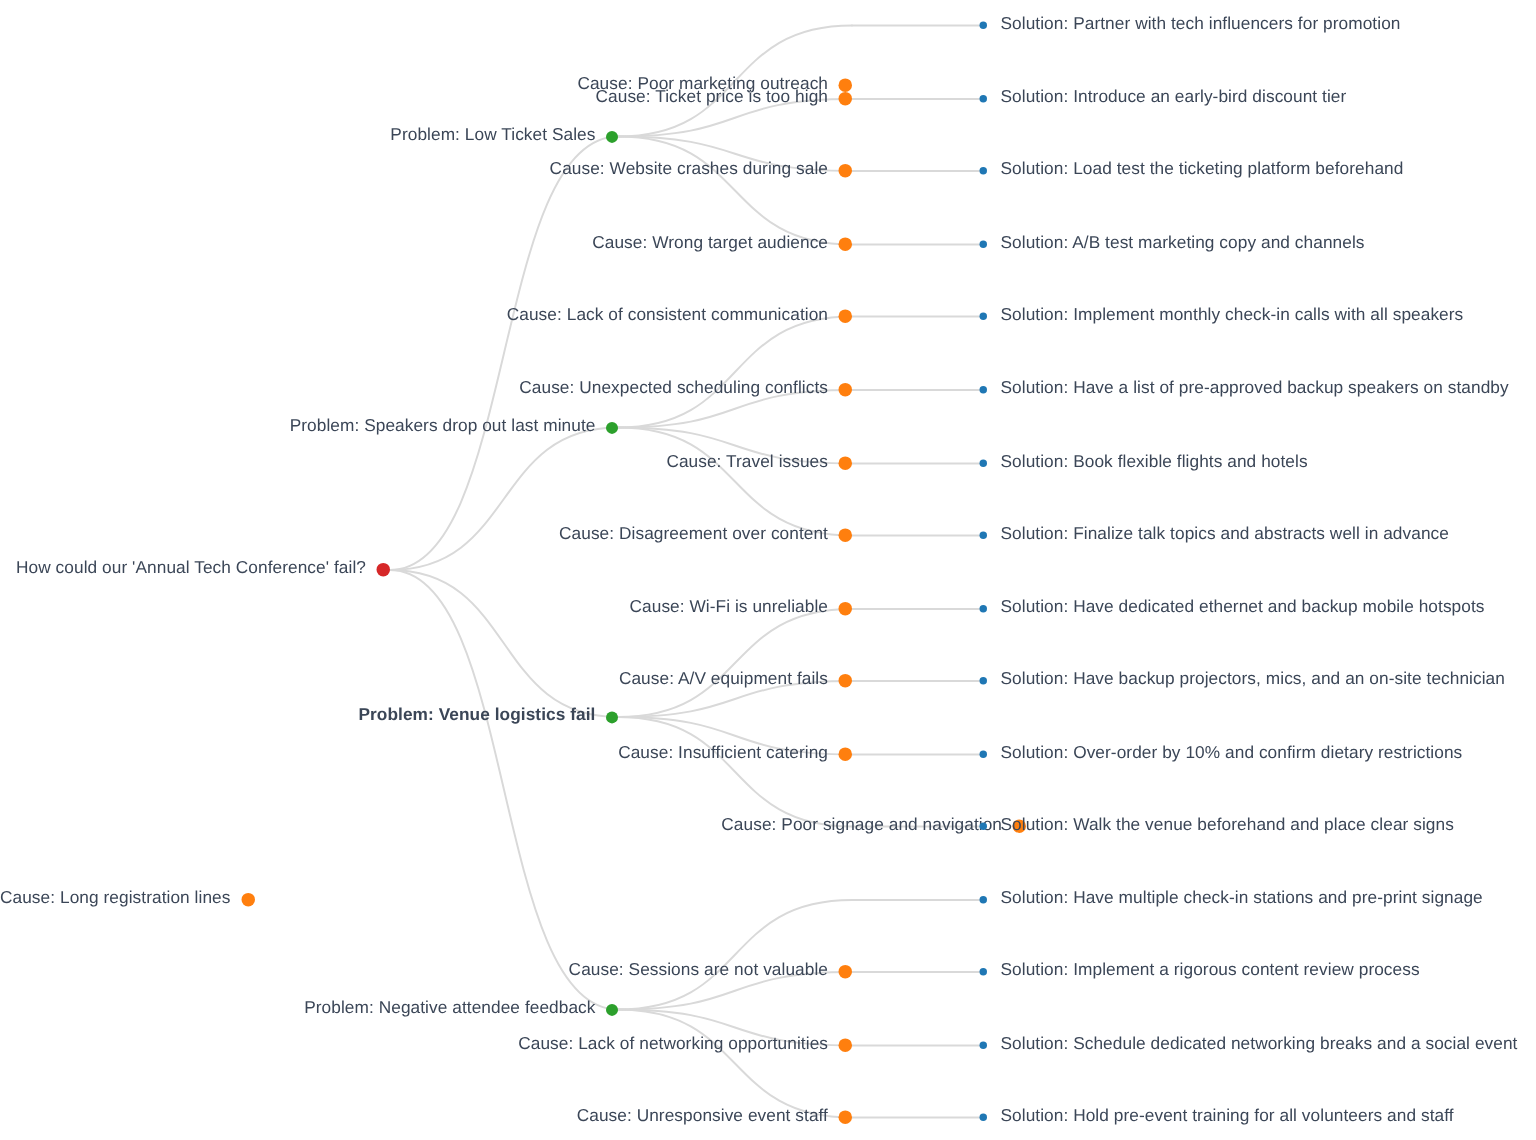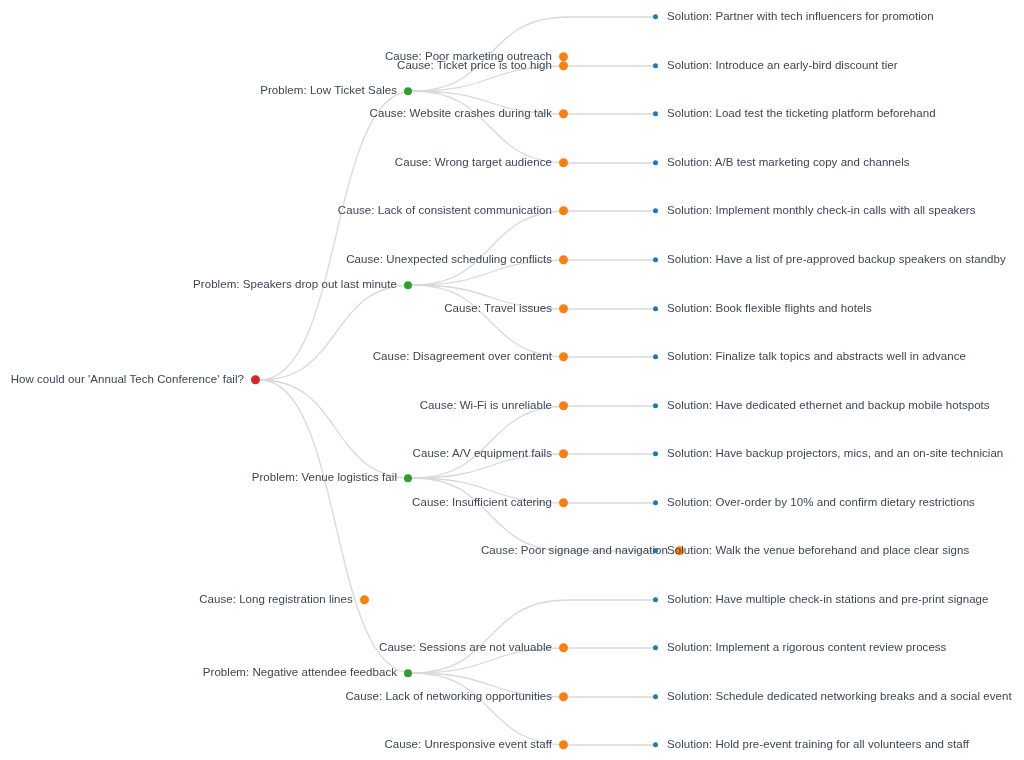--- a/index.html
+++ b/index.html
@@ -123,21 +123,21 @@
       </div>
       <div class="node lbl-left" style="top: 66px; left: 0px; width: 568px; justify-content: flex-end;">
         <span class="node-label" style="color: rgb(59, 70, 87);">Cause: Ticket price is too high</span>
         <span class="dot dot-cause" style="background: rgb(255, 127, 14);"></span>
       </div>
       <div class="node lbl-right" style="top: 66px; left: 655px; margin-left: -2px; justify-content: flex-start;">
         <span class="dot dot-solution" style="background: rgb(31, 119, 180);"></span>
         <span class="node-label" style="color: rgb(59, 70, 87);">Solution: Introduce an early-bird discount tier</span>
       </div>
       <div class="node lbl-left" style="top: 114px; left: 0px; width: 568px; justify-content: flex-end;">
-        <span class="node-label" style="color: rgb(59, 70, 87);">Cause: Website crashes during talk</span>
+        <span class="node-label" style="color: rgb(59, 70, 87);">Cause: Website crashes during sale</span>
         <span class="dot dot-cause" style="background: rgb(255, 127, 14);"></span>
       </div>
       <div class="node lbl-right" style="top: 114px; left: 655px; margin-left: -2px; justify-content: flex-start;">
         <span class="dot dot-solution" style="background: rgb(31, 119, 180);"></span>
         <span class="node-label" style="color: rgb(59, 70, 87);">Solution: Load test the ticketing platform beforehand</span>
       </div>
       <div class="node lbl-left" style="top: 163px; left: 0px; width: 568px; justify-content: flex-end;">
         <span class="node-label" style="color: rgb(59, 70, 87);">Cause: Wrong target audience</span>
         <span class="dot dot-cause" style="background: rgb(255, 127, 14);"></span>
       </div>
@@ -175,21 +175,21 @@
       </div>
       <div class="node lbl-left" style="top: 357px; left: 0px; width: 568px; justify-content: flex-end;">
         <span class="node-label" style="color: rgb(59, 70, 87);">Cause: Disagreement over content</span>
         <span class="dot dot-cause" style="background: rgb(255, 127, 14);"></span>
       </div>
       <div class="node lbl-right" style="top: 357px; left: 655px; margin-left: -2px; justify-content: flex-start;">
         <span class="dot dot-solution" style="background: rgb(31, 119, 180);"></span>
         <span class="node-label" style="color: rgb(59, 70, 87);">Solution: Finalize talk topics and abstracts well in advance</span>
       </div>
       <div class="node lbl-left" style="top: 478px; left: 0px; width: 412px; justify-content: flex-end;">
-        <span class="node-label" style="color: rgb(59, 70, 87);">Problem: Venue logistics fail</span>
+        <span class="node-label" style="color: rgb(59, 70, 87); font-weight: bold;">Problem: Venue logistics fail</span>
         <span class="dot dot-problem" style="background: rgb(44, 160, 44);"></span>
       </div>
       <div class="node lbl-left" style="top: 406px; left: 0px; width: 568px; justify-content: flex-end;">
         <span class="node-label" style="color: rgb(59, 70, 87);">Cause: Wi-Fi is unreliable</span>
         <span class="dot dot-cause" style="background: rgb(255, 127, 14);"></span>
       </div>
       <div class="node lbl-right" style="top: 406px; left: 655px; margin-left: -2px; justify-content: flex-start;">
         <span class="dot dot-solution" style="background: rgb(31, 119, 180);"></span>
         <span class="node-label" style="color: rgb(59, 70, 87);">Solution: Have dedicated ethernet and backup mobile hotspots</span>
       </div>
@@ -214,21 +214,21 @@
         <span class="dot dot-cause" style="background: rgb(255, 127, 14);"></span>
       </div>
       <div class="node lbl-right" style="top: 551px; left: 655px; margin-left: -2px; justify-content: flex-start;">
         <span class="dot dot-solution" style="background: rgb(31, 119, 180);"></span>
         <span class="node-label" style="color: rgb(59, 70, 87);">Solution: Walk the venue beforehand and place clear signs</span>
       </div>
       <div class="node lbl-left" style="top: 673px; left: 0px; width: 412px; justify-content: flex-end;">
         <span class="node-label" style="color: rgb(59, 70, 87);">Problem: Negative attendee feedback</span>
         <span class="dot dot-problem" style="background: rgb(44, 160, 44);"></span>
       </div>
-      <div class="node lbl-left" style="top: 600px; left: 0px; width: 568px; justify-content: center;">
+      <div class="node lbl-left" style="top: 600px; left: 0px; width: 568px; justify-content: flex-start;">
         <span class="node-label" style="color: rgb(59, 70, 87);">Cause: Long registration lines</span>
         <span class="dot dot-cause" style="background: rgb(255, 127, 14);"></span>
       </div>
       <div class="node lbl-right" style="top: 600px; left: 655px; margin-left: -2px; justify-content: flex-start;">
         <span class="dot dot-solution" style="background: rgb(31, 119, 180);"></span>
         <span class="node-label" style="color: rgb(59, 70, 87);">Solution: Have multiple check-in stations and pre-print signage</span>
       </div>
       <div class="node lbl-left" style="top: 648px; left: 0px; width: 568px; justify-content: flex-end;">
         <span class="node-label" style="color: rgb(59, 70, 87);">Cause: Sessions are not valuable</span>
         <span class="dot dot-cause" style="background: rgb(255, 127, 14);"></span>

